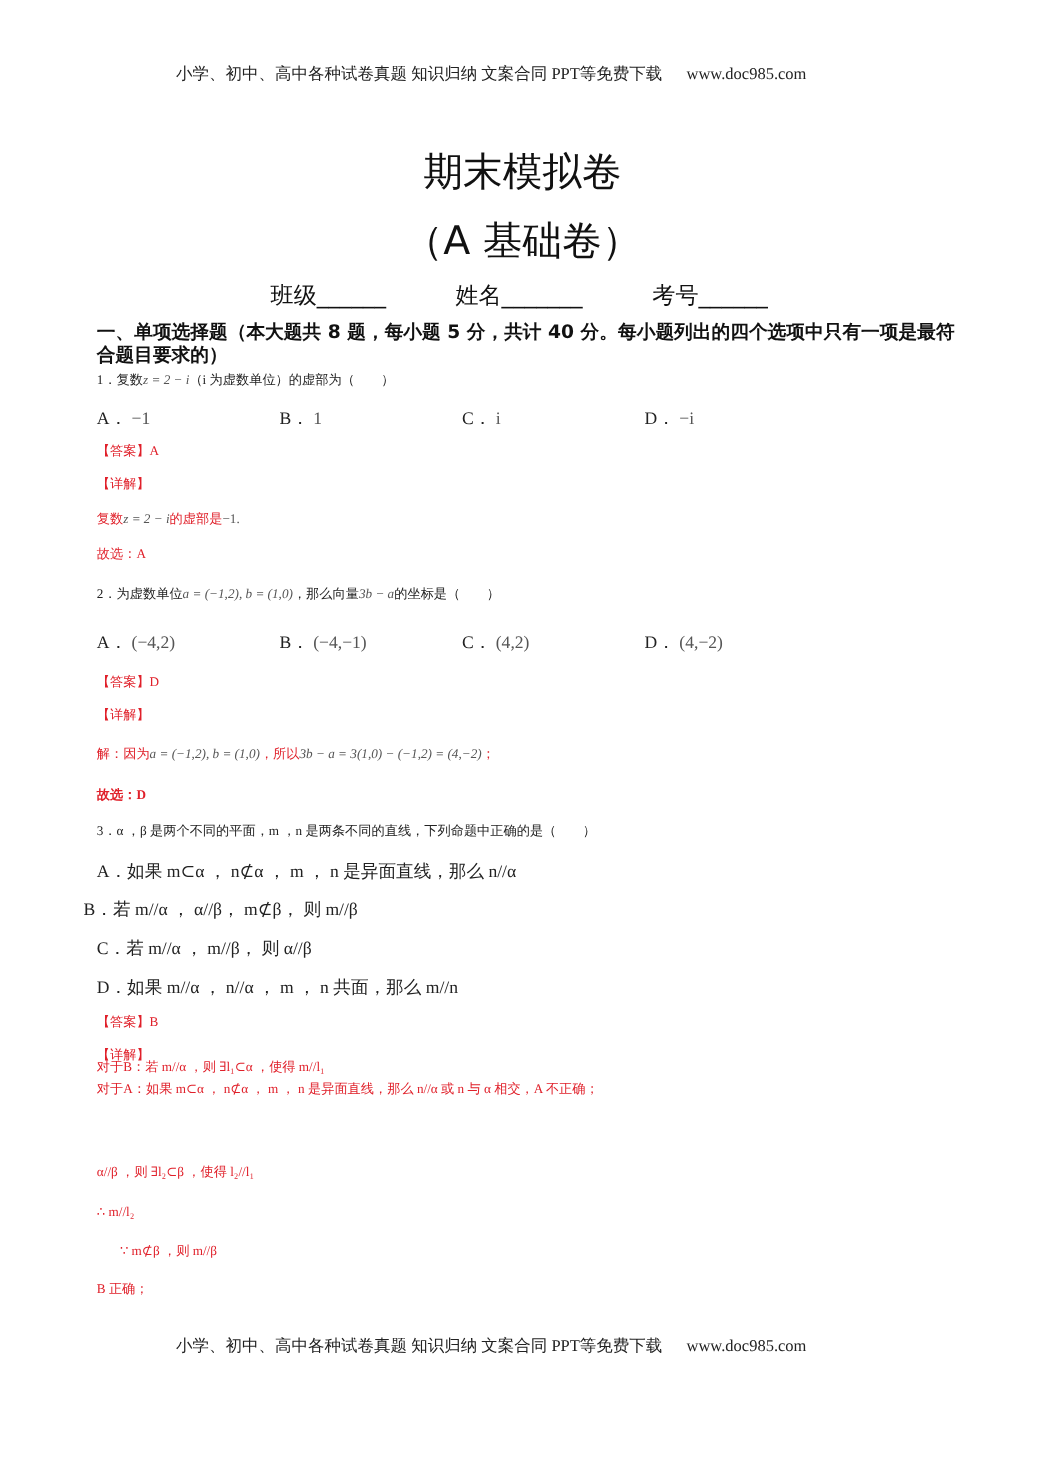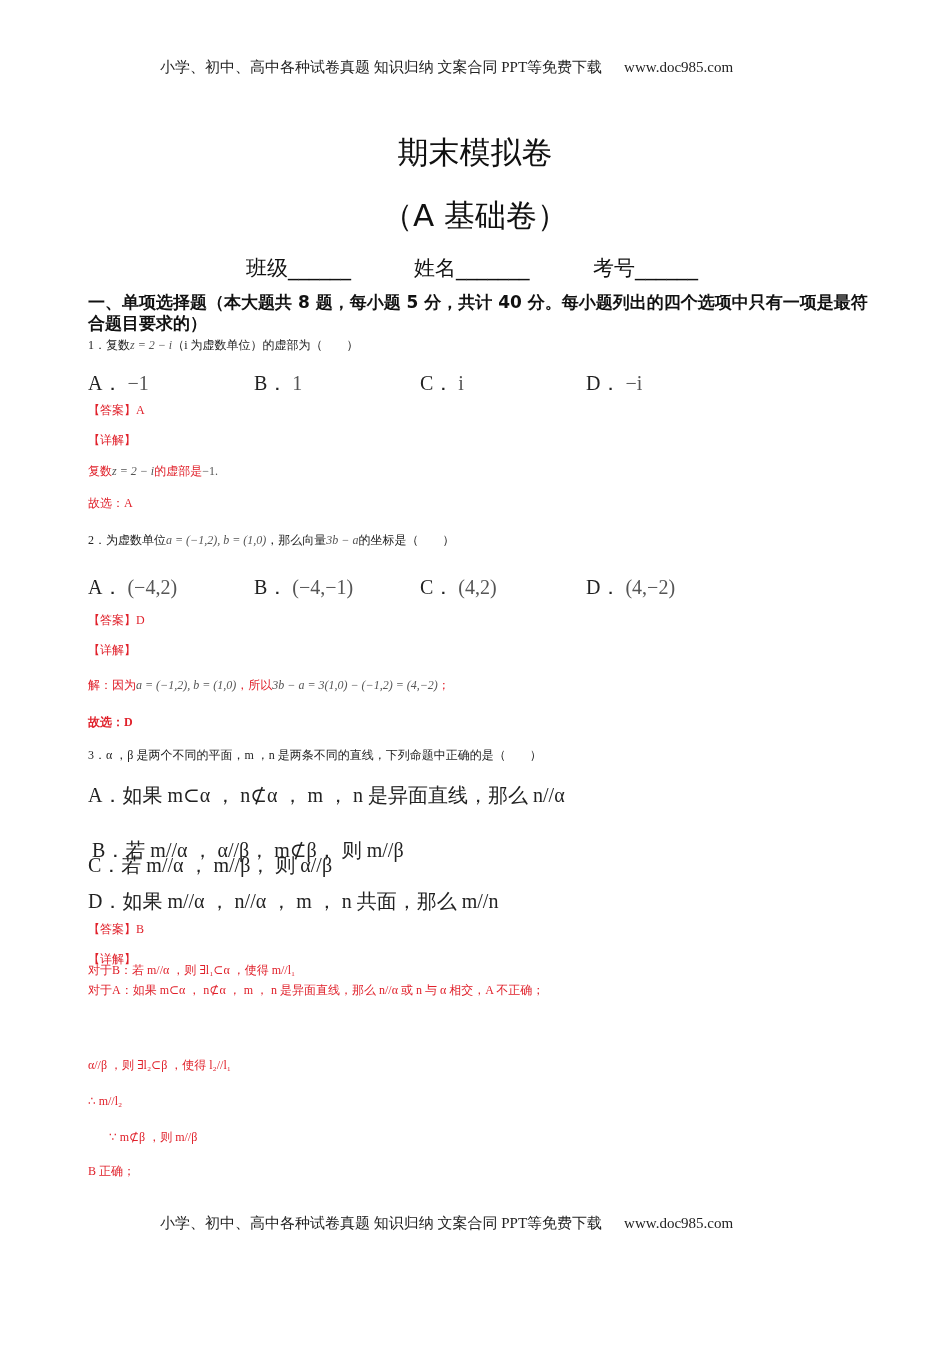--- a/index.html
+++ b/index.html
@@ -1,28 +1,28 @@
 <!DOCTYPE html>
 <html><head>
 <meta charset="utf-8">
 <style>
   html, body { margin:0; padding:0; background:#ffffff; }
   body { width:950px; height:1346px; position:relative; overflow:hidden;
          font-family:"Liberation Serif","DejaVu Serif",serif; color:#111; }
   .abs { position:absolute; white-space:nowrap; }
   .hdr { font-size:15px; color:#222; left:160px; }
   .hdr .url { margin-left:22px; }
-  .title { left:0; width:950px; text-align:center; font-family:"DejaVu Sans","Liberation Sans",sans-serif; font-size:31px; color:#111; }
+  .title { left:0; width:950px; text-align:center; font-family:"DejaVu Sans","Liberation Sans",sans-serif; font-size:36px; color:#111; }
   .info { font-family:"DejaVu Sans","Liberation Sans",sans-serif; font-size:21px; }
   .sec { font-family:"DejaVu Sans","Liberation Sans",sans-serif; font-weight:bold; font-size:17px; left:88px; width:790px; white-space:normal; line-height:21px; }
   .q { font-size:12px; left:88px; color:#222; }
   .m { font-style:italic; color:#555; font-family:"Liberation Serif","DejaVu Serif",serif; }
   .mu { color:#555; font-family:"Liberation Serif","DejaVu Serif",serif; }
   .red { color:#e0202a; }
-  .opt { font-size:20px; color:#222; }
+  .opt { font-size:16px; color:#222; }
 </style>
 </head>
 <body>
 
 <div class="abs hdr" style="top:58px;">
   <span>小学、初中、高中各种试卷真题 知识归纳 文案合同 PPT等免费下载</span><span class="url">www.doc985.com</span>
 </div>
 
 <div class="abs title" style="top:132px;">期末模拟卷</div>
 <div class="abs title" style="top:195px;">（A 基础卷）</div>
@@ -58,21 +58,21 @@
 
 <div class="abs q red" style="top:612px;"><span>【答案】</span><span>D</span></div>
 <div class="abs q red" style="top:642px;">【详解】</div>
 <div class="abs q red" style="top:677px;">
   <span>解：因为</span><span class="m">a = (−1,2), b = (1,0)</span><span>，所以</span><span class="m">3b − a = 3(1,0) − (−1,2) = (4,−2)</span><span>；</span>
 </div>
 <div class="abs q red" style="top:714px;font-weight:bold;"><span>故选：</span><span>D</span></div>
 
 <div class="abs q" style="top:747px;"><span>3．</span><span>α ，β 是两个不同的平面，m ，n 是两条不同的直线，下列命题中正确的是（　　）</span></div>
 <div class="abs opt" style="top:782px;left:88px;"><span>A．</span><span>如果 m⊂α ， n⊄α ， m ， n 是异面直线，那么 n//α</span></div>
-<div class="abs opt" style="top:817px;left:92px;margin-top:20px;"><span>B．</span><span>若 m//α ， α//β， m⊄β， 则 m//β</span></div>
+<div class="abs opt" style="top:817px;left:76px;"><span>B．</span><span>若 m//α ， α//β， m⊄β， 则 m//β</span></div>
 <div class="abs opt" style="top:852px;left:88px;"><span>C．</span><span>若 m//α ， m//β， 则 α//β</span></div>
 <div class="abs opt" style="top:888px;left:88px;text-align:right;"><span>D．</span><span>如果 m//α ， n//α ， m ， n 共面，那么 m//n</span></div>
 
 <div class="abs q red" style="top:921px;"><span>【答案】</span><span>B</span></div>
 <div class="abs q red" style="top:951px;">【详解】</div>
 <div class="abs q red" style="top:982px;">对于A：如果 m⊂α ， n⊄α ， m ， n 是异面直线，那么 n//α 或 n 与 α 相交，A 不正确；</div>
 <div class="abs q red" style="top:962px;">对于B：若 m//α ，则 ∃l₁⊂α ，使得 m//l₁</div>
 <div class="abs q red" style="top:1057px;">α//β ，则 ∃l₂⊂β ，使得 l₂//l₁</div>
 <div class="abs q red" style="top:1094px;">∴ m//l₂</div>
 <div class="abs q red" style="top:1129px;margin-left:21px;">∵ m⊄β ，则 m//β</div>

